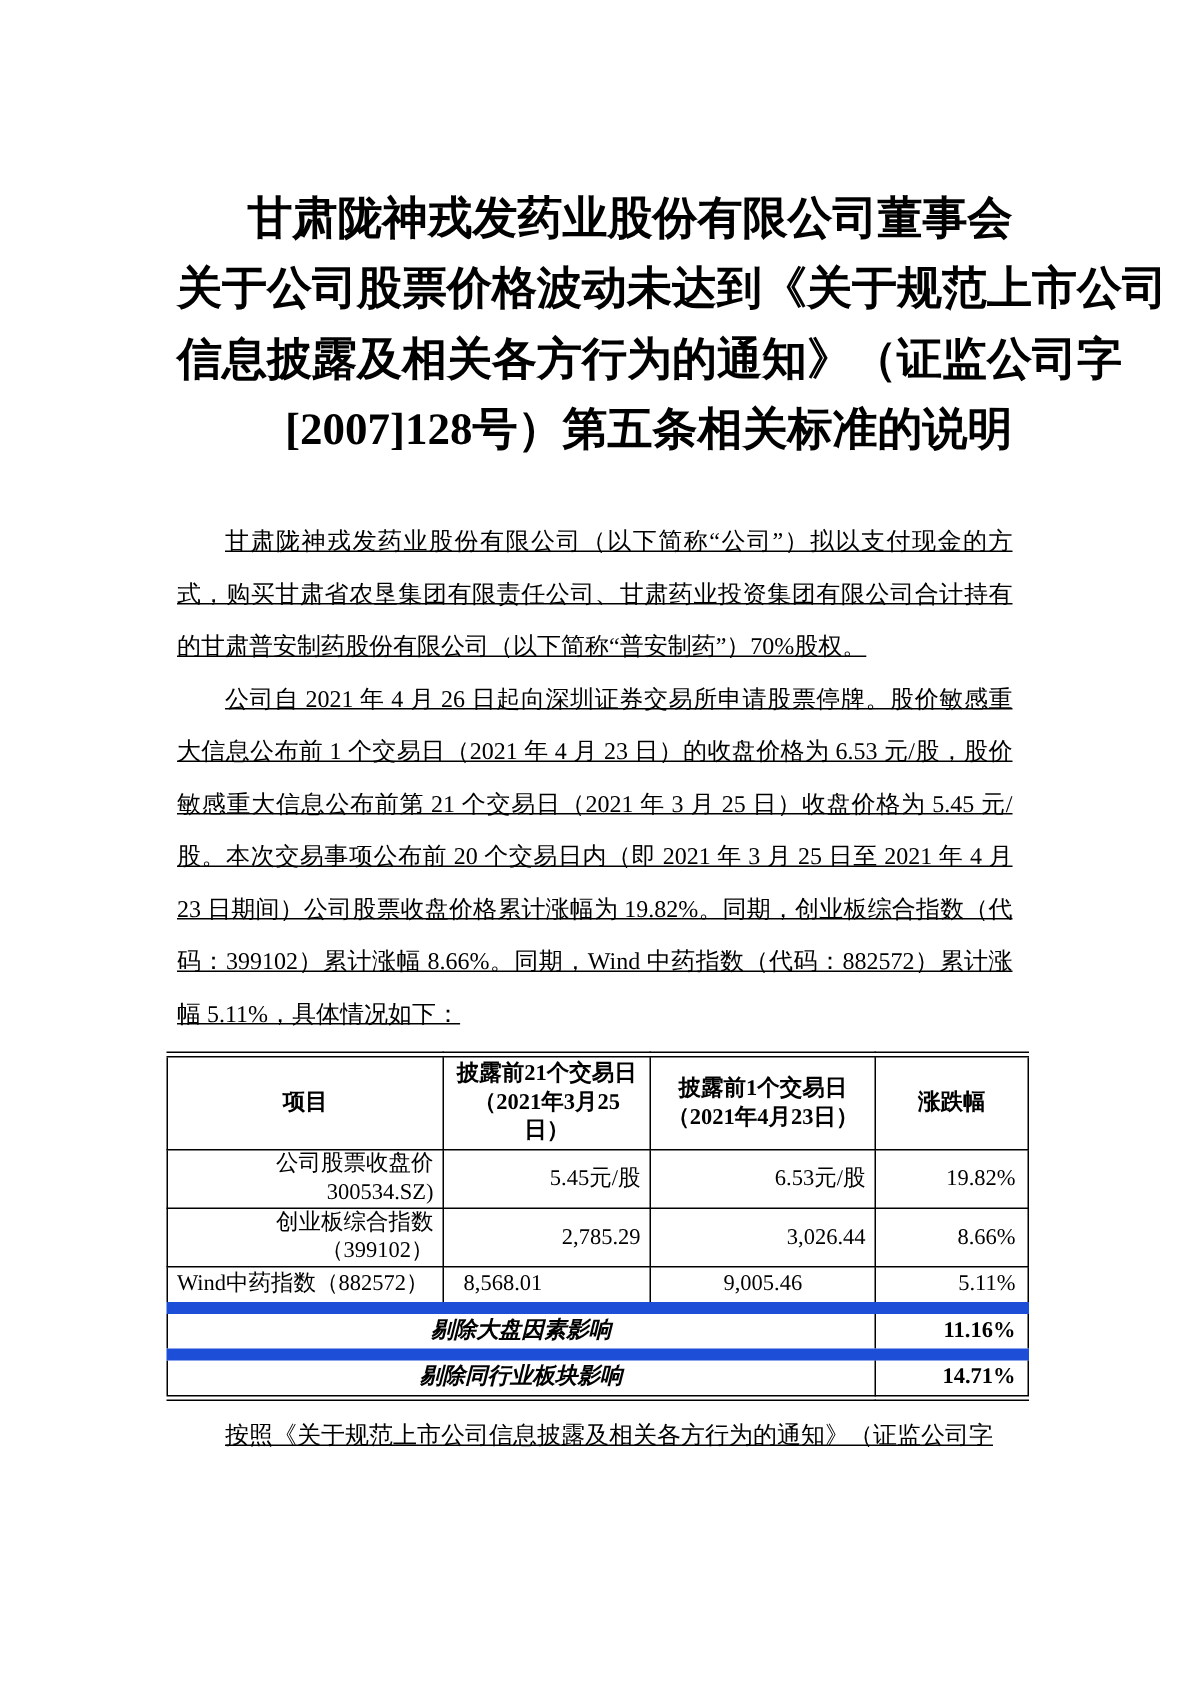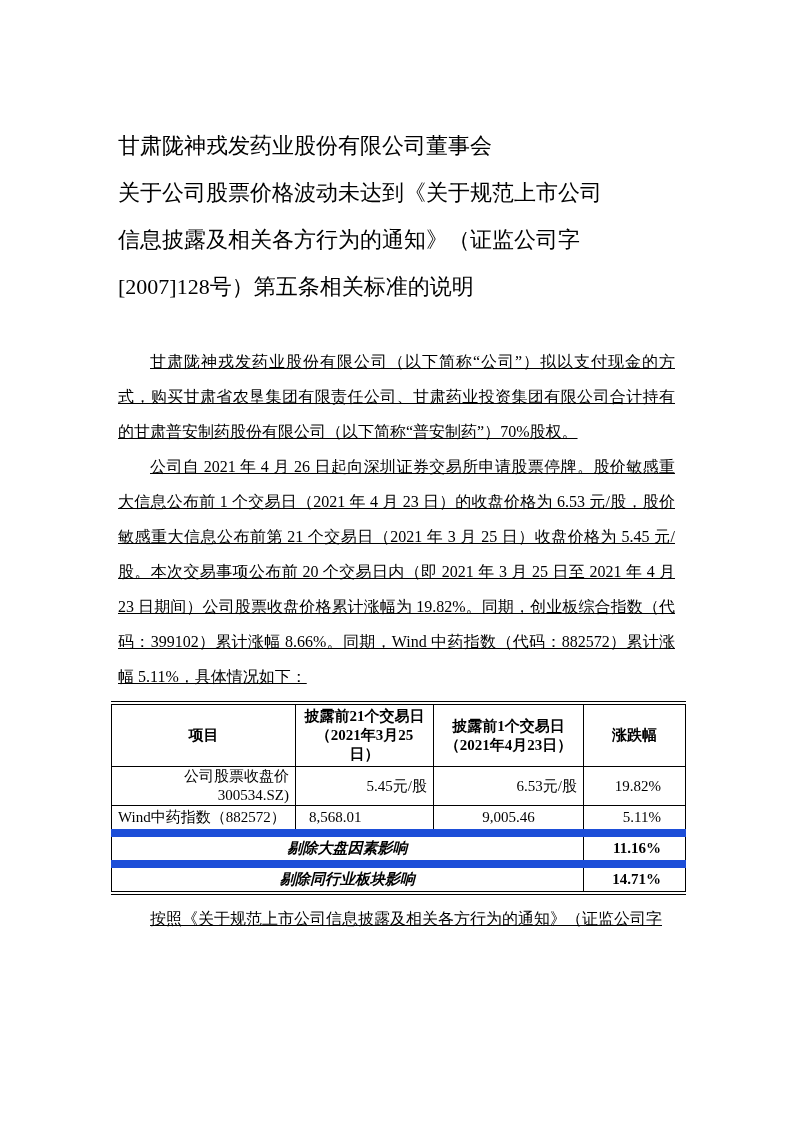--- a/index.html
+++ b/index.html
@@ -8,23 +8,23 @@
     width: 793px;
     height: 1122px;
     background: #ffffff;
     color: #000000;
     font-family: "Liberation Serif", "DejaVu Serif", serif;
     box-sizing: border-box;
     padding: 122px 118px 0 118px;
     overflow: hidden;
   }
   .title-block {
-    text-align: left;
-    font-weight: normal;
-    font-size: 22px;
+    text-align: right;
+    font-weight: bold;
+    font-size: 30px;
     line-height: 47px;
     margin-bottom: 34px;
   }
   .title-line { white-space: nowrap; }
   p.body-para {
     margin: 0;
     font-size: 16px;
     line-height: 35px;
     text-align: justify;
     text-indent: 32px;
@@ -55,21 +55,21 @@
     padding: 2px 5px;
     height: 53px;
   }
   .stock-table td { padding: 0 6px; }
   .stock-table tr.data-row-tall td { height: 38px; text-align: right; }
   .stock-table tr.data-row-short td { height: 23px; }
   .stock-table tr.summary-row td { height: 23px; font-weight: bold; }
   .stock-table td.item-cell { text-align: justify; }
   .stock-table td.val-left { text-align: left; padding-left: 13px; }
   .stock-table td.val-center { text-align: center; }
-  .stock-table td.pct-cell { text-align: right; padding-right: 24px; }
+  .stock-table td.pct-cell { text-align: right; padding-right: 8px; }
   .stock-table td.summary-label { text-align: center; font-style: italic; }
   .stock-table tr.thick-under td { border-bottom: 8px solid #1d4ed8; }
 </style>
 </head>
 <body>
 
 <div class="page">
 
   <div class="title-block">
     <div class="title-line">甘肃陇神戎发药业股份有限公司董事会</div>
@@ -97,20 +97,26 @@
         <th>涨跌幅</th>
       </tr>
     </thead>
     <tbody>
       <tr class="data-row-tall">
         <td class="item-cell">公司股票收盘价300534.SZ)</td>
         <td class="val-left">5.45元/股</td>
         <td class="val-center">6.53元/股</td>
         <td class="pct-cell">19.82%</td>
       </tr>
+      <tr class="data-row-tall">
+        <td class="item-cell">创业板综合指数（399102）</td>
+        <td class="val-left">2,785.29</td>
+        <td class="val-center">3,026.44</td>
+        <td class="pct-cell">8.66%</td>
+      </tr>
       <tr class="data-row-short thick-under">
         <td class="item-cell">Wind中药指数（882572）</td>
         <td class="val-left">8,568.01</td>
         <td class="val-center">9,005.46</td>
         <td class="pct-cell">5.11%</td>
       </tr>
       <tr class="summary-row thick-under">
         <td class="summary-label" colspan="3">剔除大盘因素影响</td>
         <td class="pct-cell">11.16%</td>
       </tr>

